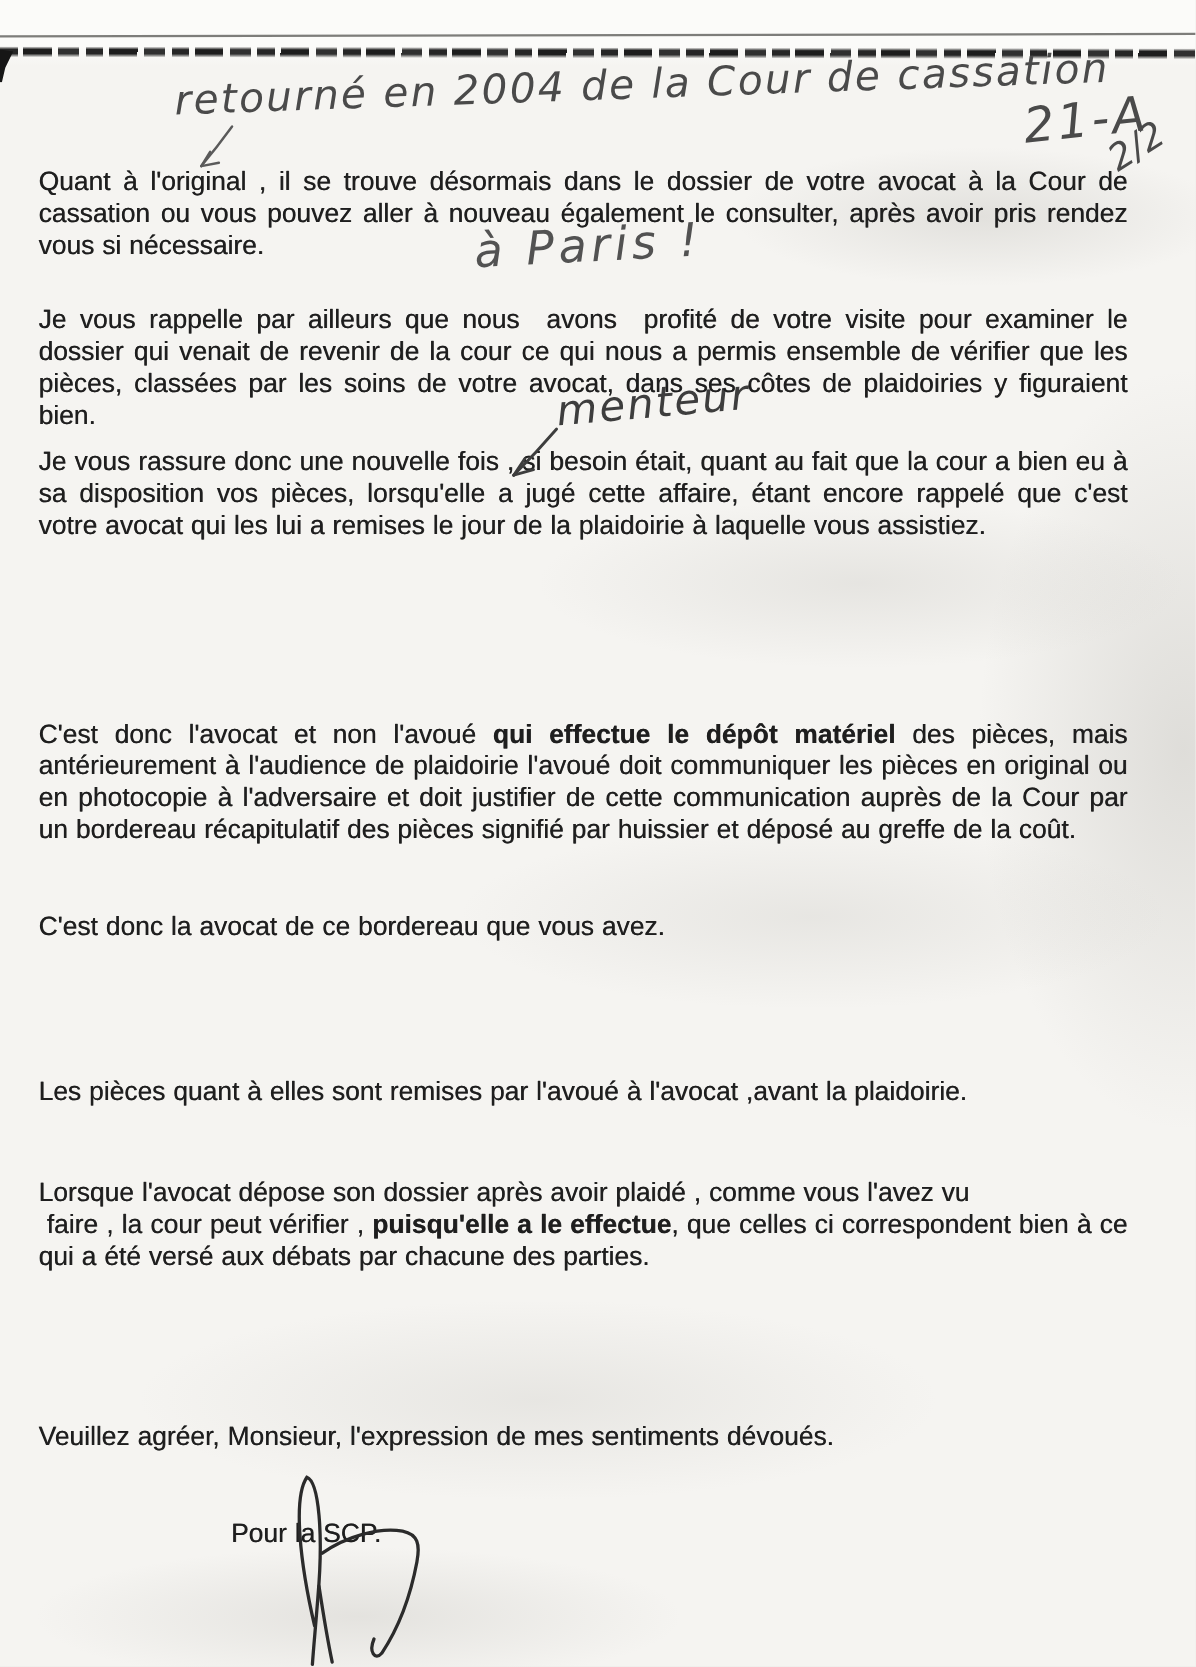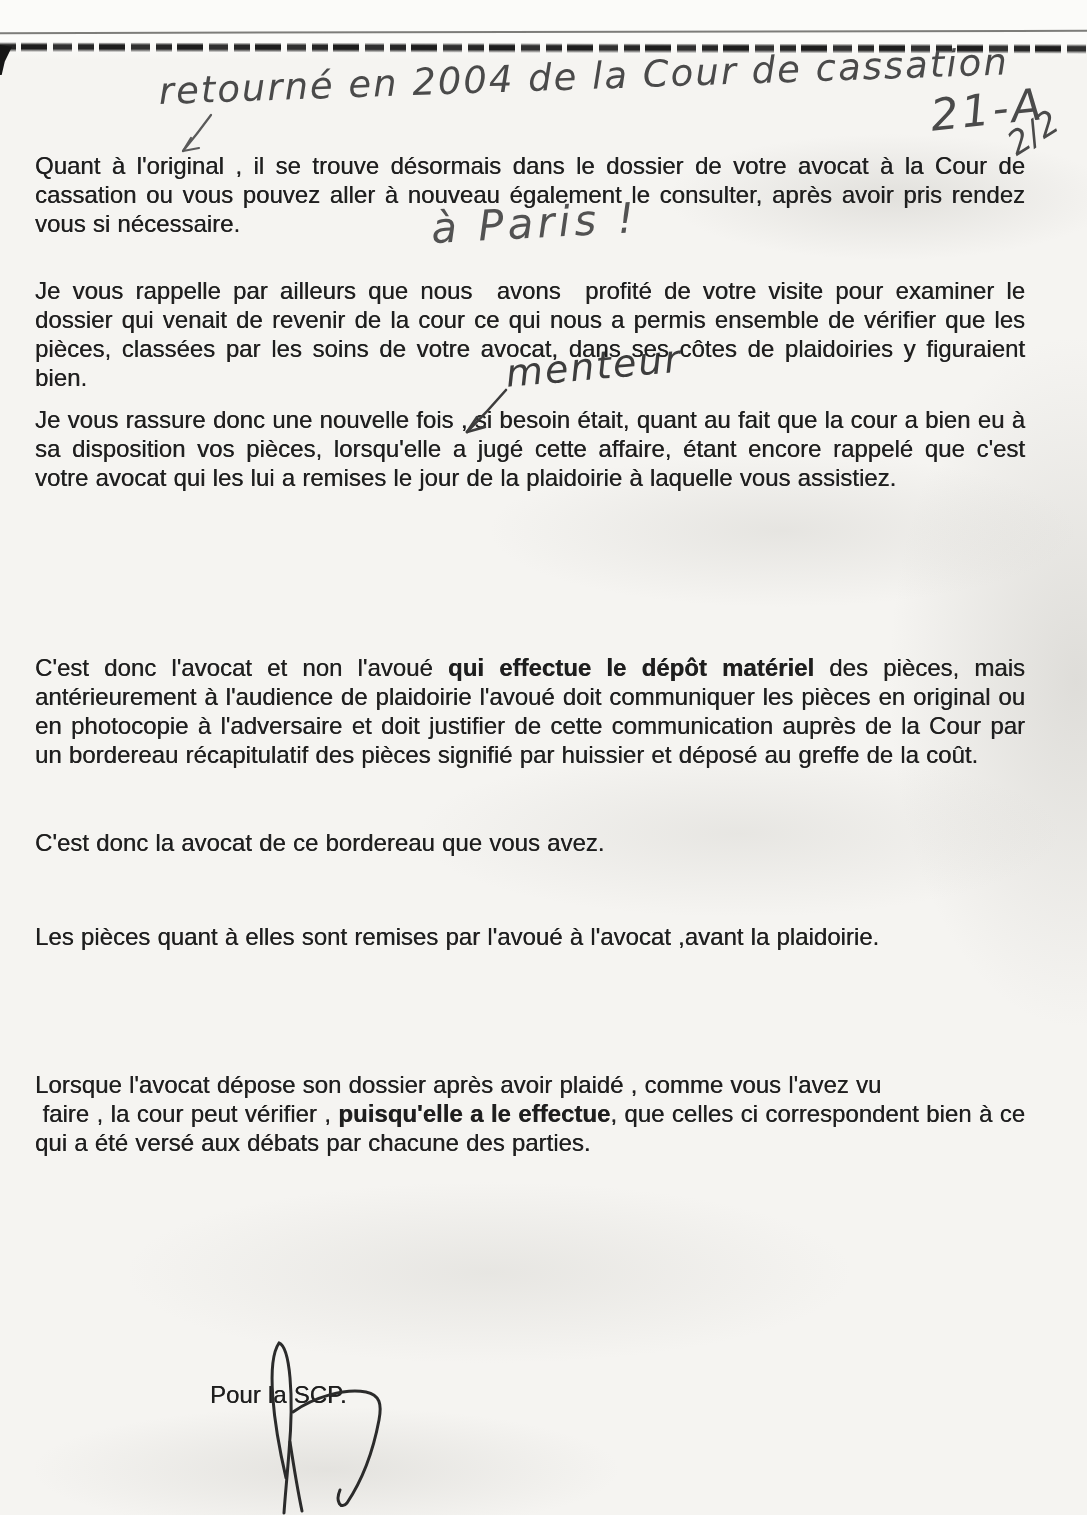--- a/index.html
+++ b/index.html
@@ -77,23 +77,24 @@
   <div class="hw hw-exh">21-A</div>
   <div class="hw hw-pg">2/2</div>
   <div class="hw hw-paris">à Paris !</div>
   <div class="hw hw-ment">menteur</div>
 
   <p class="para" style="top:276px">Je vous rappelle par ailleurs que nous  avons  profité de votre visite pour examiner le dossier qui venait de revenir de la cour ce qui nous a permis ensemble de vérifier que les pièces, classées par les soins de votre avocat, dans ses côtes de plaidoiries y figuraient bien.</p>
   <p class="para" style="top:151px">Quant à l'original , il se trouve désormais dans le dossier de votre avocat à la Cour de cassation ou vous pouvez aller à nouveau également le consulter, après avoir pris rendez vous si nécessaire.</p>
   <p class="para" style="top:405px">Je vous rassure donc une nouvelle fois , si besoin était, quant au fait que la cour a bien eu à sa disposition vos pièces, lorsqu'elle a jugé cette affaire, étant encore rappelé que c'est votre avocat qui les lui a remises le jour de la plaidoirie à laquelle vous assistiez.</p>
   <p class="para" style="top:653px"><span>C'est donc l'avocat et non l'avoué </span><span class="bu">qui effectue le dépôt matériel</span><span> des pièces, mais antérieurement à l'audience de plaidoirie l'avoué doit communiquer les pièces en original ou en photocopie à l'adversaire et doit justifier de cette communication auprès de la Cour par un bordereau récapitulatif des pièces signifié par huissier et déposé au greffe de la coût.</span></p>
   <p class="para" style="top:828px">C'est donc la avocat de ce bordereau que vous avez.</p>
-  <p class="para" style="top:922px">Les pièces quant à elles sont remises par l'avoué à l'avocat ,avant la plaidoirie.</p>
+  <p class="para" style="top:978px">Les pièces quant à elles sont remises par l'avoué à l'avocat ,avant la plaidoirie.</p>
   <p class="para" style="top:1070px"><span>Lorsque l'avocat dépose son dossier après avoir plaidé , comme vous l'avez vu
  faire , la cour peut vérifier , </span><span class="bu">puisqu'elle a le effectue</span><span>, que celles ci correspondent bien à ce qui a été versé aux débats par chacune des parties.</span></p>
+  <p class="para" style="top:1292px">Veuillez agréer, Monsieur, l'expression de mes sentiments dévoués.</p>
   <p class="para sig-label" style="top:1380px">Pour la SCP.</p>
 
   <svg class="ink-layer" viewBox="0 0 1087 1515">
     <g stroke="#5a5a5a" stroke-width="2.2" fill="none" stroke-linecap="round">
       <path d="M 211,115 C 203,126 193,139 183,151"></path>
       <path d="M 183,151 L 199,148"></path>
       <path d="M 183,151 L 191,138"></path>
     </g>
     <g stroke="#3d3d3d" stroke-width="2.6" fill="none" stroke-linecap="round">
       <path d="M 506,390 C 494,404 481,418 467,432"></path>

